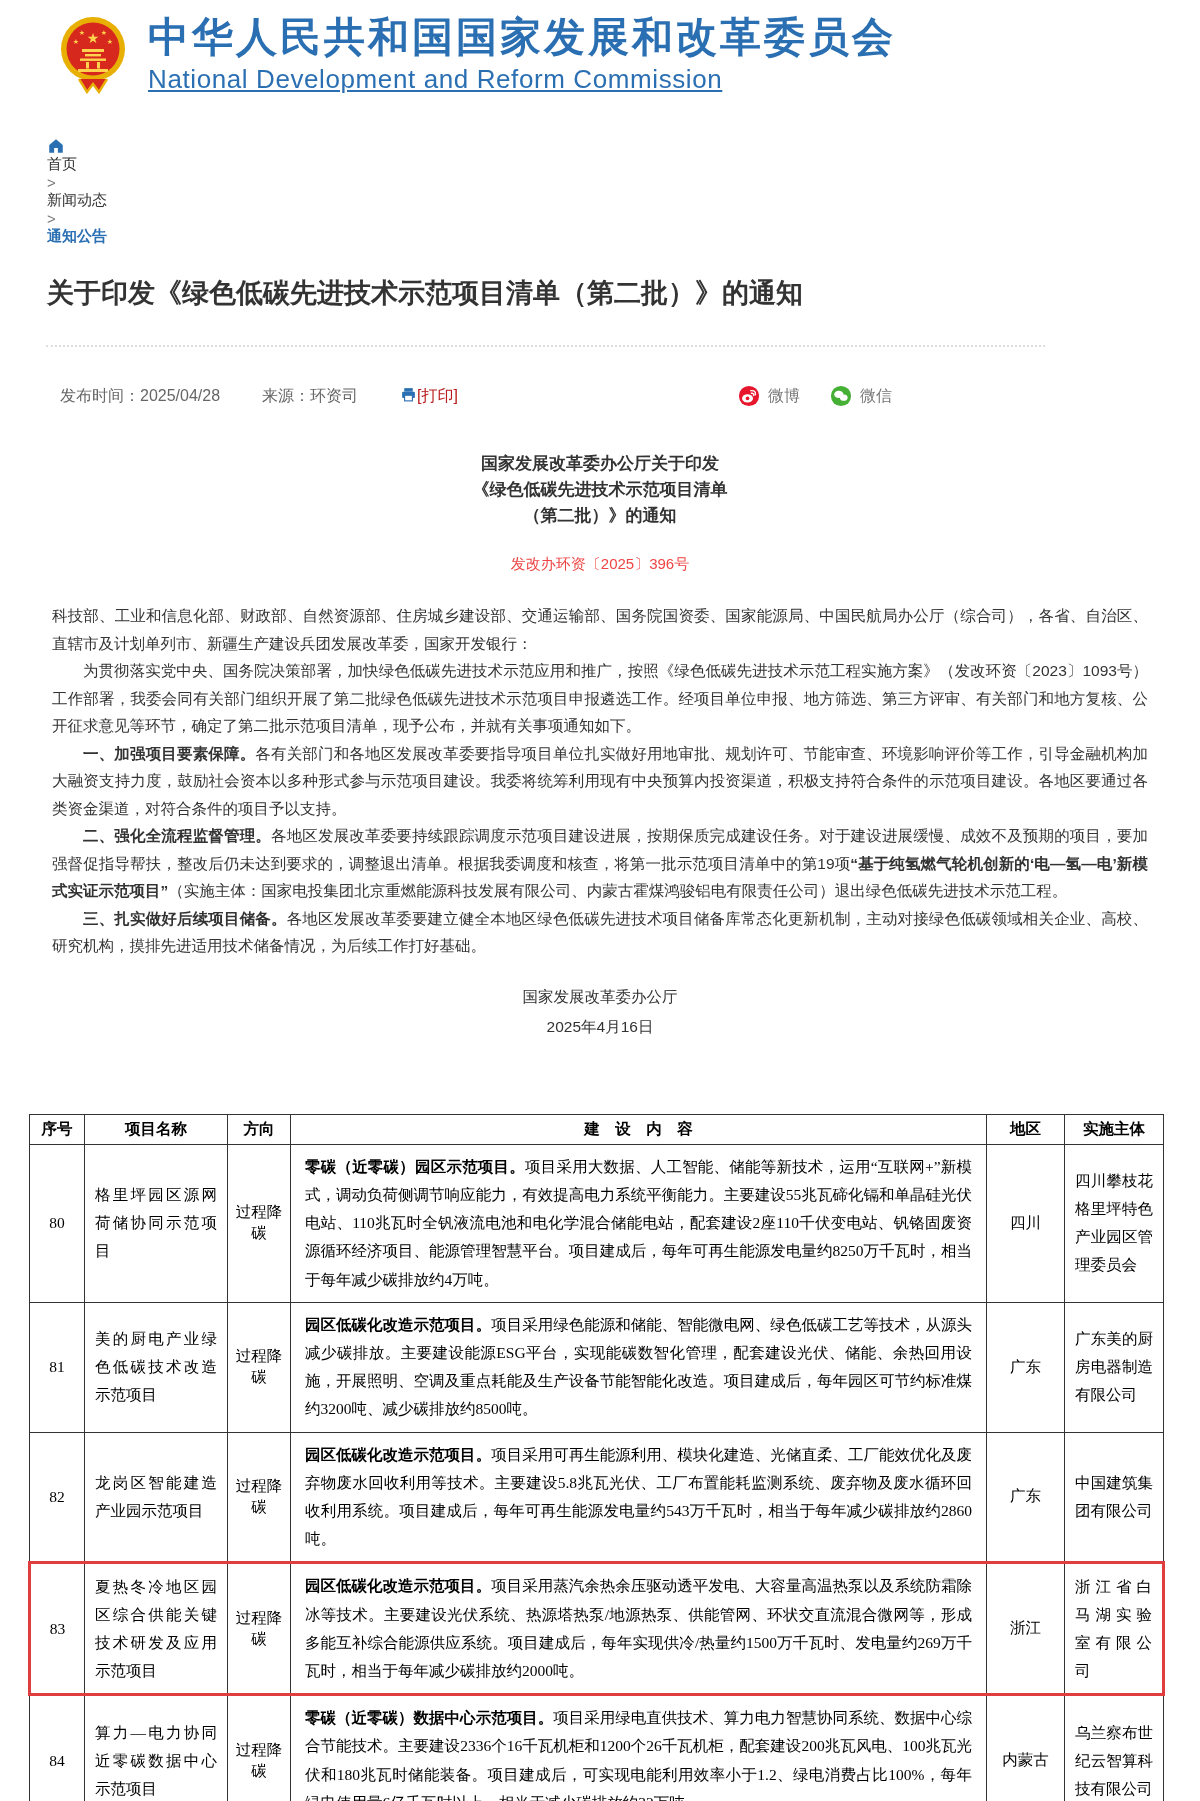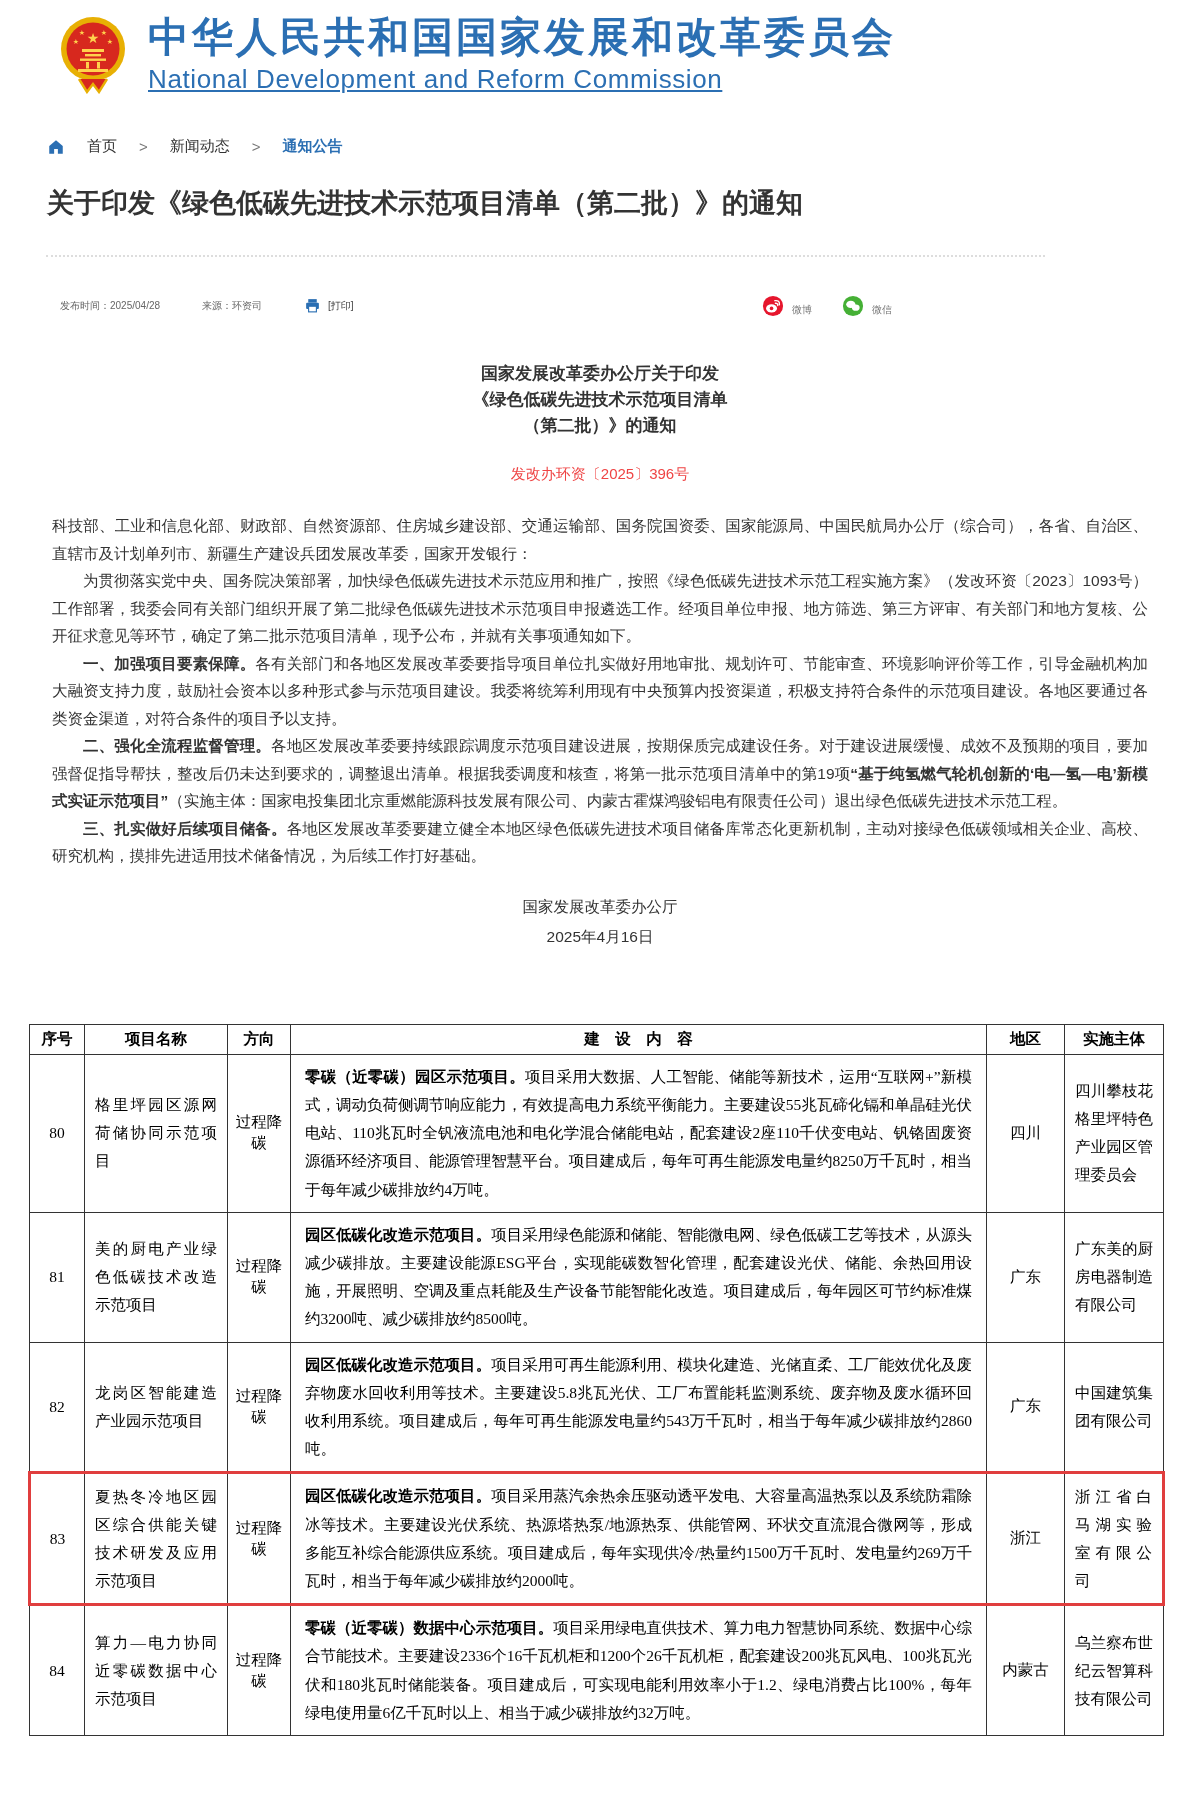--- a/index.html
+++ b/index.html
@@ -8,34 +8,34 @@
     width:1200px; min-height:1801px; background:#ffffff;
     font-family:"Liberation Sans","DejaVu Sans",sans-serif; color:#333;
   }
   
   .site-header { display:flex; align-items:center; padding:14px 0 0 58px; }
   .emblem { width:70px; height:78px; flex:0 0 auto; }
   .site-titles { margin-left:20px; }
   .site-title-cn { font-size:41px; font-weight:bold; color:#2b6fb3; letter-spacing:3px; line-height:1.15; }
   .site-title-en { font-size:26px; color:#2b6fb3; letter-spacing:0.6px; margin-top:3px;text-decoration:underline; }
   
-  .breadcrumb { margin:42px 0 0 47px; font-size:15px; display:flex; align-items:center; gap:22px; color:#333; }
+  .breadcrumb { margin:42px 0 0 47px; font-size:15px; display:flex; gap:0; color:#333;flex-direction:column; }
   .breadcrumb .home-icon svg { display:block; }
   .breadcrumb a { text-decoration:none; color:#333; cursor:pointer; }
   .breadcrumb .sep { color:#777; }
   .breadcrumb .current { color:#2b6fb3; font-weight:bold; }
   
   .page-title { margin:30px 120px 0 47px; font-size:27px; font-weight:bold; color:#333; line-height:1.3; }
   
   .divider { border:0; border-top:2px dotted #ddd; margin:34px 155px 0 46px; }
   
-  .meta-row { display:flex; align-items:center; margin:38px 0 0 60px; font-size:10px; color:#666; }
+  .meta-row { display:flex; align-items:center; margin:38px 0 0 60px; font-size:16px; color:#666; }
   .meta-item { margin-right:42px; }
   .meta-item .val { color:#666; }
-  .print-link { display:flex; align-items:center; gap:7px; color:#404040; cursor:pointer; }
+  .print-link { display:flex; align-items:center; color:#b91c1c; cursor:pointer; }
   .share-group { margin-left:auto; margin-right:308px; display:flex; align-items:center; gap:30px; }
   .share-btn { display:flex; align-items:flex-end; gap:8px; color:#777; cursor:pointer; }
   .share-btn svg { display:block; }
   
   .doc { margin:0 52px; }
   .doc-title { text-align:center; font-weight:bold; font-size:17px; line-height:26px; margin-top:44px; color:#333; }
   .doc-number { text-align:center; font-size:15px; margin-top:26px; color:#ef4444; }
   .doc-paragraphs { margin-top:28px; font-size:15.5px; line-height:27.5px; text-align:justify; color:#333; }
   .doc-paragraphs p { margin:0; }
   .doc-paragraphs p.indent { text-indent:2em; }

